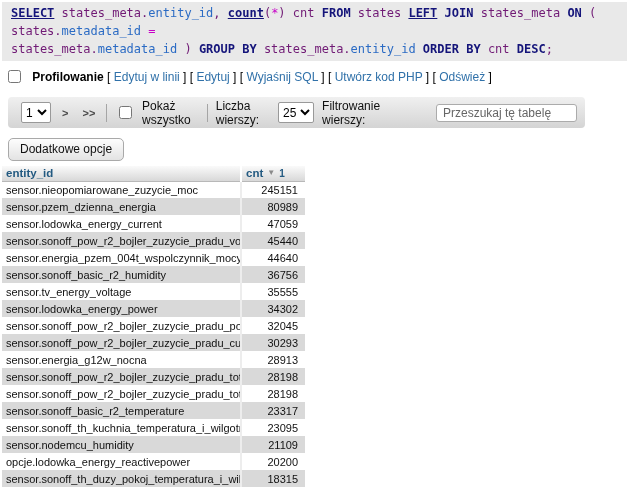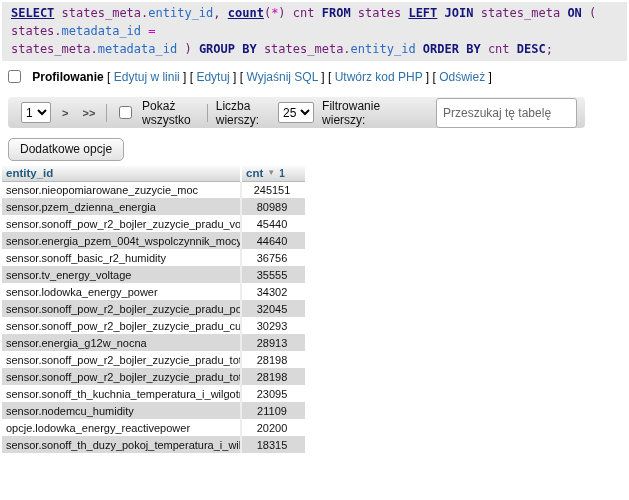--- a/index.html
+++ b/index.html
@@ -52,21 +52,21 @@
     gap: 8px;
   }
   .page-select { width: 44px; height: 21px; font-size: 12px; border: 1px solid #999; border-radius: 2px; background: #fff; margin-left: 5px; }
   .rows-select { width: 52px; height: 21px; font-size: 12px; border: 1px solid #999; border-radius: 2px; background: #fff; }
   .nav-link { color: #4A4A4A; font-weight: bold; font-size: 11px; text-decoration: none; padding: 0 3px; cursor: pointer; }
   .vdiv { width: 1px; height: 18px; background: #A5A5A5; }
   .pagination-bar label, .pagination-bar .bar-label { font-size: 12px; color: #111; }
   .pagination-bar input[type=checkbox] { margin: 0 2px 0 4px; vertical-align: -2px; }
   .filter-label { }
   .filter-input {
-    width: 141px; height: 30px;
+    width: 141px; height: 18px;
     border: 1px solid #ABABAB; border-radius: 3px;
     padding: 2px 6px; font-size: 12px;
     font-family: "Liberation Sans", sans-serif;
     margin-left: 36px;
   }
   .filter-input::placeholder { color: #666; opacity: 1; }
 
   
   .options-button {
     display: inline-block;
@@ -102,21 +102,21 @@
   .sort-icon { color: #8a8a8a; font-size: 8px; line-height: 1; }
   .sort-order { color: #235A81; font-weight: bold; font-size: 10px; }
   table.results td {
     height: 17px;
     padding: 0 4px;
     font-size: 11px;
     white-space: nowrap;
     overflow: hidden;
     color: #111;
   }
-  table.results td.cnt-cell { text-align: center; border-left: 2px solid #EDEDED; padding-right: 7px; }
+  table.results td.cnt-cell { text-align: right; border-left: 2px solid #EDEDED; padding-right: 7px; }
   table.results tbody tr:nth-child(odd)  { background: #FFFFFF; }
   table.results tbody tr:nth-child(even) { background: #D9D9D9; }
 </style>
 </head>
 <body>
 
 
 
 
 <div class="sql-box"><div><span class="tok-kwlink">SELECT</span><span class="tok-plain"> states_meta.</span><span class="tok-col">entity_id</span><span class="tok-plain">, </span><span class="tok-kwlink">count</span><span class="tok-plain">(</span><span class="tok-op">*</span><span class="tok-plain">) cnt </span><span class="tok-kw">FROM</span><span class="tok-plain"> states </span><span class="tok-kwlink">LEFT</span><span class="tok-plain"> </span><span class="tok-kw">JOIN</span><span class="tok-plain"> states_meta </span><span class="tok-kw">ON</span><span class="tok-plain"> ( states.</span><span class="tok-col">metadata_id</span><span class="tok-plain"> </span><span class="tok-op">=</span></div><div><span class="tok-plain">states_meta.</span><span class="tok-col">metadata_id</span><span class="tok-plain"> ) </span><span class="tok-kw">GROUP BY</span><span class="tok-plain"> states_meta.</span><span class="tok-col">entity_id</span><span class="tok-plain"> </span><span class="tok-kw">ORDER BY</span><span class="tok-plain"> cnt </span><span class="tok-kw">DESC</span><span class="tok-plain">;</span></div></div>
@@ -179,20 +179,24 @@
   <tbody>
       <tr>
         <td>sensor.nieopomiarowane_zuzycie_moc</td>
         <td class="cnt-cell">245151</td>
       </tr>
       <tr>
         <td>sensor.pzem_dzienna_energia</td>
         <td class="cnt-cell">80989</td>
       </tr>
       <tr>
+        <td>sensor.lodowka_energy_current</td>
+        <td class="cnt-cell">47059</td>
+      </tr>
+      <tr>
         <td>sensor.sonoff_pow_r2_bojler_zuzycie_pradu_voltage_...</td>
         <td class="cnt-cell">45440</td>
       </tr>
       <tr>
         <td>sensor.energia_pzem_004t_wspolczynnik_mocy</td>
         <td class="cnt-cell">44640</td>
       </tr>
       <tr>
         <td>sensor.sonoff_basic_r2_humidity</td>
         <td class="cnt-cell">36756</td>
@@ -219,20 +223,24 @@
       </tr>
       <tr>
         <td>sensor.sonoff_pow_r2_bojler_zuzycie_pradu_total_fo...</td>
         <td class="cnt-cell">28198</td>
       </tr>
       <tr>
         <td>sensor.sonoff_pow_r2_bojler_zuzycie_pradu_total_fo...</td>
         <td class="cnt-cell">28198</td>
       </tr>
       <tr>
+        <td>sensor.sonoff_basic_r2_temperature</td>
+        <td class="cnt-cell">23317</td>
+      </tr>
+      <tr>
         <td>sensor.sonoff_th_kuchnia_temperatura_i_wilgotnosc</td>
         <td class="cnt-cell">23095</td>
       </tr>
       <tr>
         <td>sensor.nodemcu_humidity</td>
         <td class="cnt-cell">21109</td>
       </tr>
       <tr>
         <td>opcje.lodowka_energy_reactivepower</td>
         <td class="cnt-cell">20200</td>

